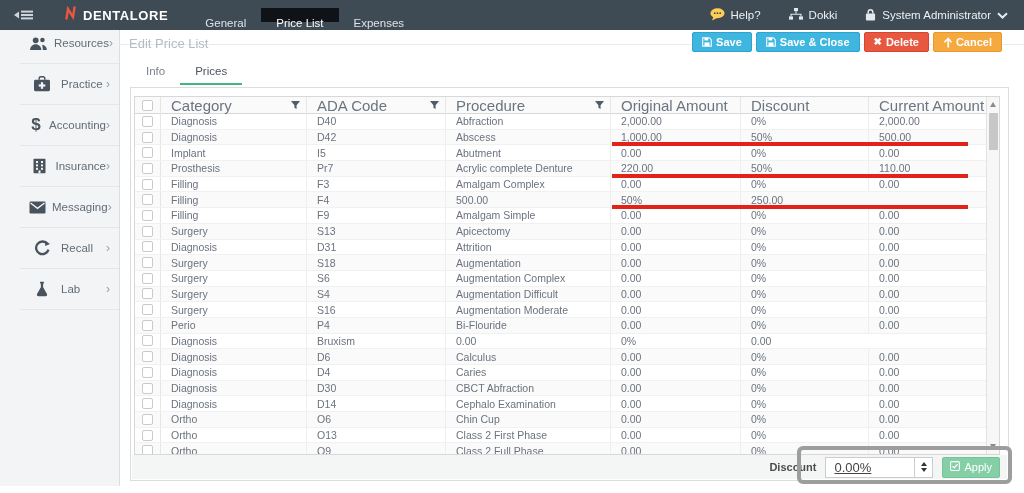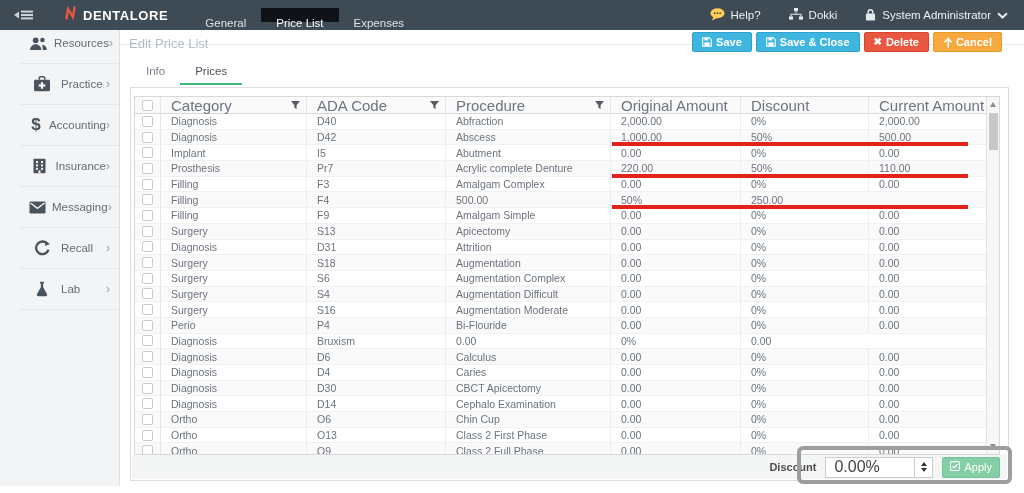--- a/index.html
+++ b/index.html
@@ -63,21 +63,21 @@
   .sb-btn { position:absolute; left:0; width:12px; height:13px; display:flex; align-items:center; justify-content:center; cursor:pointer; }
   .sb-up { top:1px; } .sb-down { bottom:1px; }
   .tri-up { width:0; height:0; border-left:3.5px solid transparent; border-right:3.5px solid transparent; border-bottom:5px solid #8b8b8b; }
   .tri-down { width:0; height:0; border-left:3.5px solid transparent; border-right:3.5px solid transparent; border-top:5px solid #8b8b8b; }
   .sb-thumb { position:absolute; left:1.5px; top:16px; width:9px; height:37px; background:#c7c7c7; cursor:grab; }
 
   
   .panel-footer { position:absolute; left:1px; right:1px; bottom:1px; height:24px; background:#f4f5f5; display:flex; align-items:center; justify-content:flex-end; padding-right:7px; gap:9px; }
   .discount-label { font-size:11px; color:#4c4c4c; font-weight:bold; }
   .input-group { display:flex; width:108px; height:21px; background:#fff; border:1px solid #cccccc; }
-  .input-val { flex:1; font-size:16px; color:#444; display:flex; align-items:center; padding-left:8px; }
+  .input-val { flex:1; font-size:13px; color:#444; display:flex; align-items:center; padding-left:8px;text-decoration:underline; }
   .spinner { width:18px; border-left:1px solid #cccccc; display:flex; flex-direction:column; align-items:center; justify-content:center; gap:2.5px; cursor:pointer; }
   .sp-up { width:0;height:0;border-left:3.5px solid transparent;border-right:3.5px solid transparent;border-bottom:4.5px solid #333; }
   .sp-down { width:0;height:0;border-left:3.5px solid transparent;border-right:3.5px solid transparent;border-top:4.5px solid #333; }
   .btn-apply { height:21px; background:#85cfa6; border:1px solid #78c299; border-radius:2px; color:#fff; font-size:11px; display:flex; align-items:center; gap:4px; padding:0 7px; cursor:pointer; }
 
   
   .ann-box { position:absolute; left:797px; top:446px; width:215px; height:38px; border:4px solid #9d9d9d; border-radius:6px; z-index:30; pointer-events:none; }
 </style>
 </head>
 <body>
@@ -512,21 +512,21 @@
     <span class="cell">0%</span>
     <span class="cell">0.00</span>
   </div>
 
   <div class="row">
     <span class="cb-cell">
             <span class="cb"></span>
           </span>
     <span class="cell">Diagnosis</span>
     <span class="cell">D30</span>
-    <span class="cell">CBCT Apicectomy</span>
+    <span class="cell">CBCT Abfraction</span>
     <span class="cell">0.00</span>
     <span class="cell">0%</span>
     <span class="cell">0.00</span>
   </div>
 
   <div class="row">
     <span class="cb-cell">
             <span class="cb"></span>
           </span>
     <span class="cell">Diagnosis</span>

